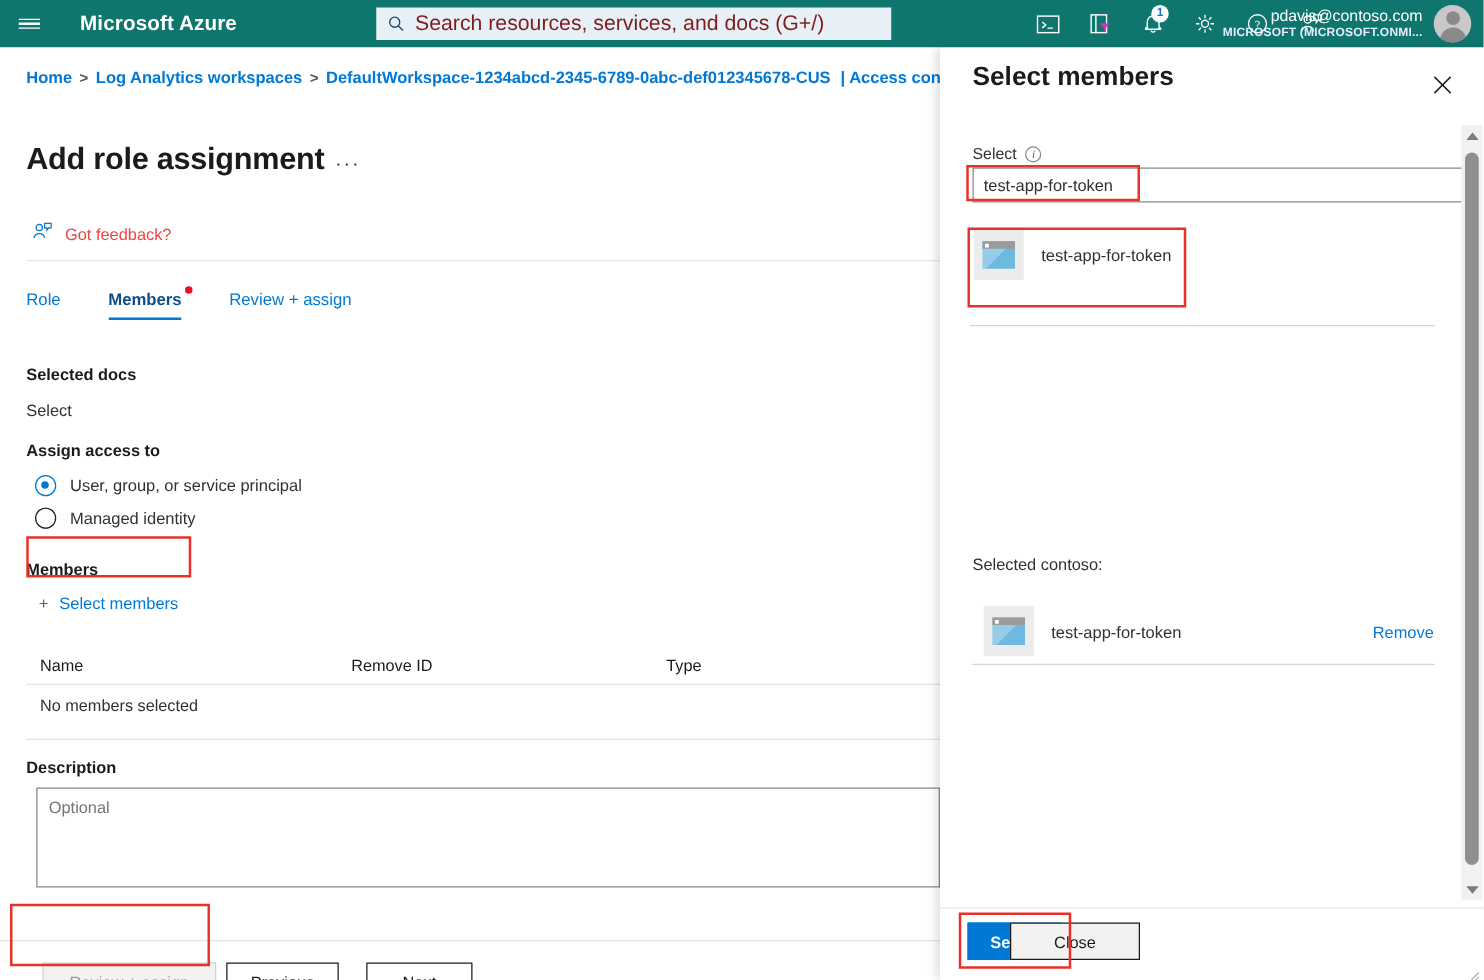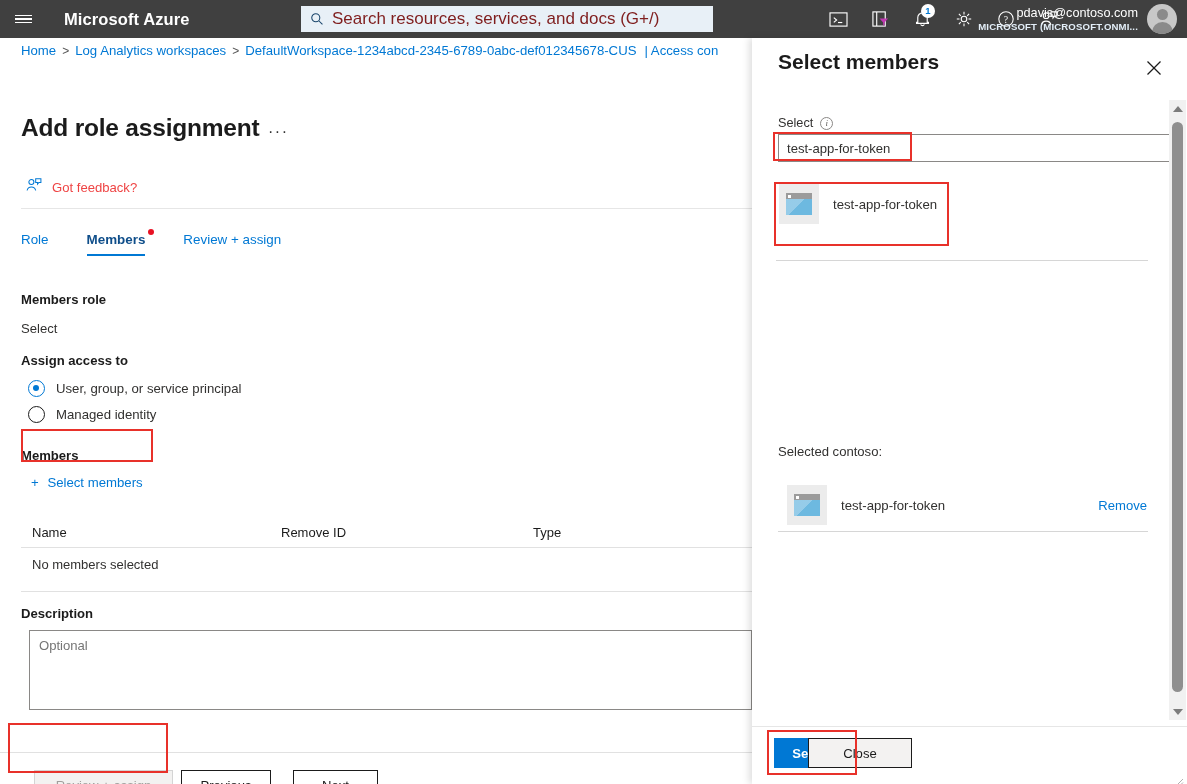--- a/index.html
+++ b/index.html
@@ -10,21 +10,21 @@
     overflow: hidden;
     background: #ffffff;
     font-family: "Liberation Sans", "DejaVu Sans", sans-serif;
     -webkit-font-smoothing: antialiased;
   }
   #root { position: relative; width: 1187px; height: 784px; background:#fff; }
 
   
   .topbar {
     position: absolute; left: 0; top: 0; width: 1187px; height: 38px;
-    background: #404040;
+    background: #0f766e;
     display: flex; align-items: center;
   }
   .hamburger {
     width: 46px; height: 38px; display: flex; align-items: center; justify-content: center;
     cursor: pointer;
   }
   .hamburger .bar { width: 17px; height: 1.5px; background: #fff; margin: 2px 0; display:block; }
   .brand {
     color: #fff; font-size: 16.5px; font-weight: bold; letter-spacing: .1px;
     margin-left: 18px; cursor: pointer; white-space: nowrap;
@@ -65,22 +65,22 @@
   }
   .avatar:after {
     content:""; position:absolute; width:21px; height:13px; border-radius:11px 11px 0 0;
     background:#8a8a8a; left:4.5px; top:18px;
   }
 
   
   .main { position: absolute; left: 0; top: 38px; width: 752px; height: 746px; background: #fff; }
 
   .breadcrumb {
-    position: absolute; left: 21px; top: 5px; font-size: 13.2px;
-    color: #0078d4; white-space: nowrap; display: flex; align-items: baseline;
+    position: absolute; left: 21px; top: 16px; font-size: 13.2px;
+    color: #0078d4; white-space: nowrap; display: flex; align-items: baseline; font-weight: bold;
   }
   .breadcrumb .crumb { cursor: pointer; color:#0078d4; }
   .breadcrumb .sep { color: #555; margin: 0 6px; font-size: 12px; }
   .breadcrumb .tail { color: #0078d4; }
 
   .pagetitle {
     position: absolute; left: 21px; top: 76px;
     font-size: 24.5px; color: #1b1b1b; font-weight: bold; letter-spacing: -.2px;
   }
   .ellipsis-btn {
@@ -350,21 +350,21 @@
       </div>
       <div class="tab active">
         <span>Members</span>
         <span class="dot"></span>
       </div>
       <div class="tab">
         <span>Review + assign</span>
       </div>
     </div>
 
-    <div class="sect-head" style="top:254px;">Members role</div>
+    <div class="sect-head" style="top:254px;">Selected docs</div>
     <div class="sect-val" style="top:283px;">Select</div>
 
     <div class="sect-head" style="top:315px;">Assign access to</div>
 
     <div class="radio-row" style="top:342px;">
       <span class="radio checked"></span>
       <span class="radio-lbl">User, group, or service principal</span>
     </div>
     <div class="radio-row" style="top:368px;">
       <span class="radio"></span>

